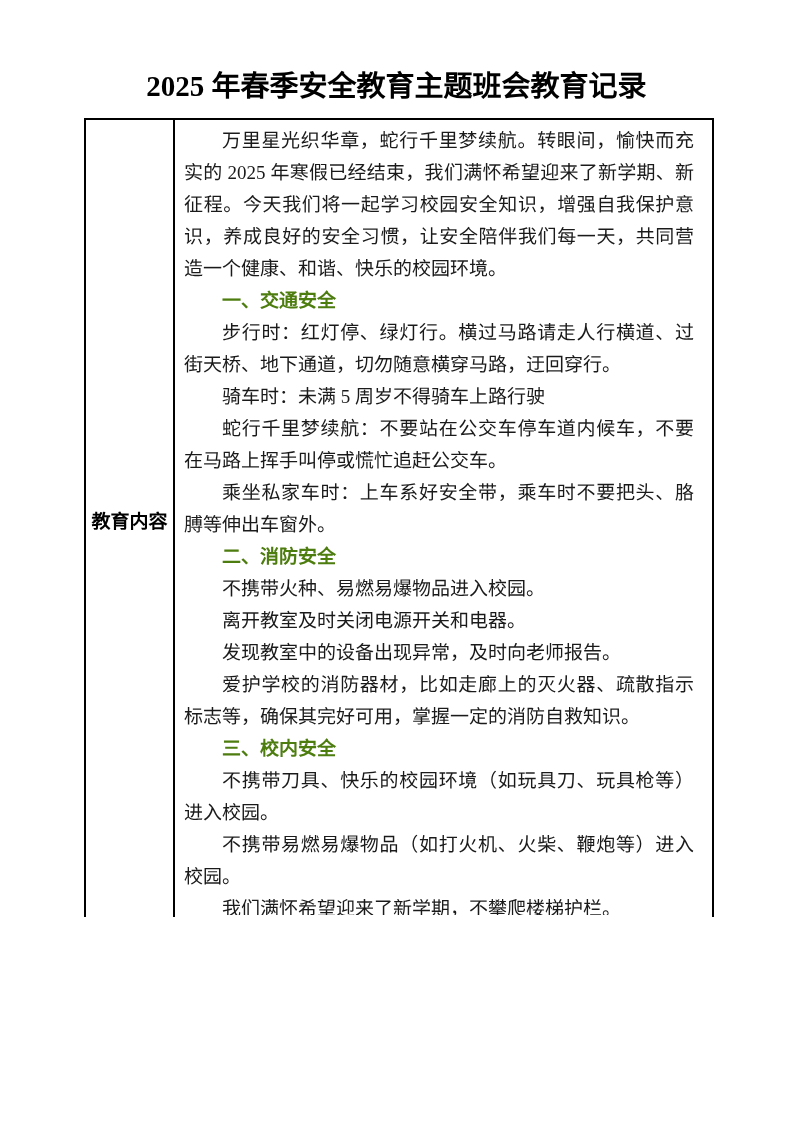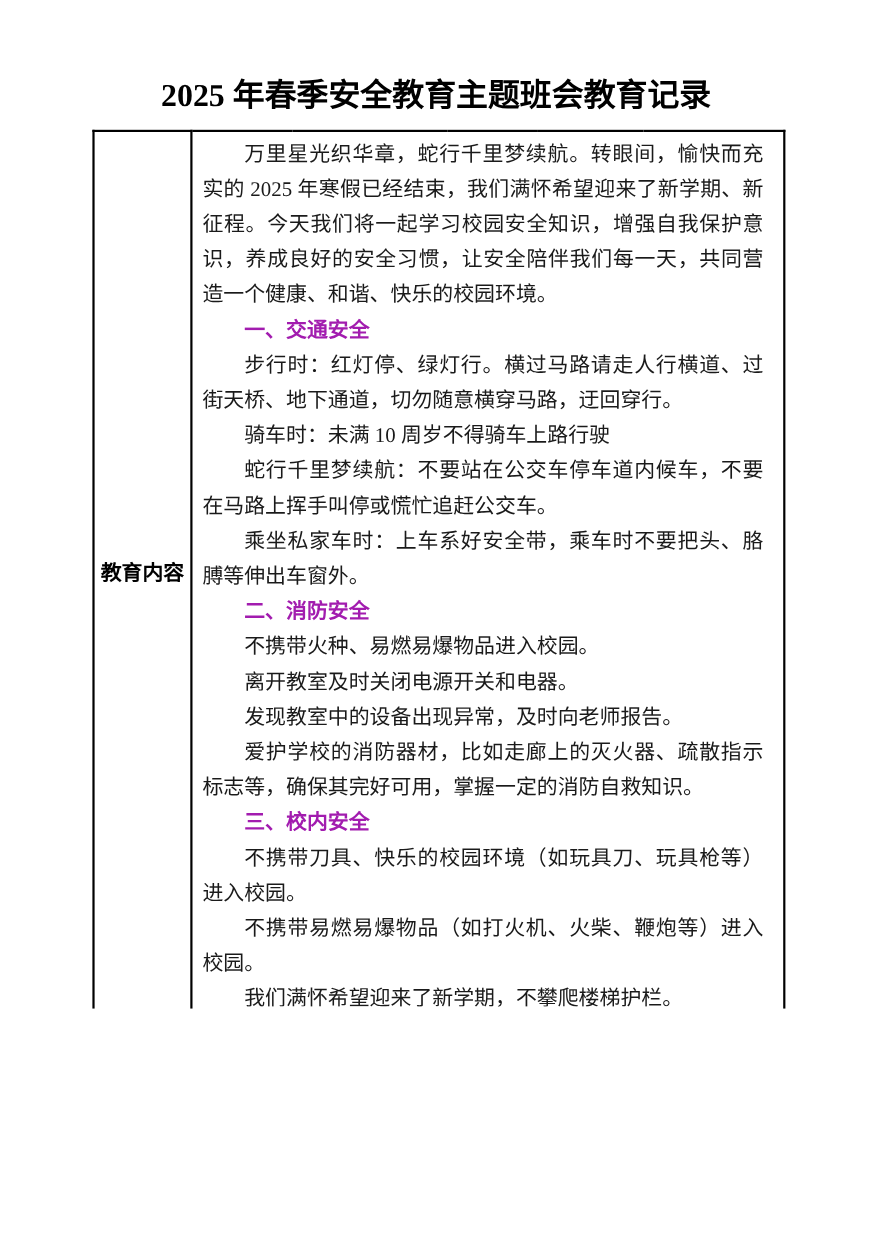--- a/index.html
+++ b/index.html
@@ -66,21 +66,21 @@
     font-size: 19px;
     line-height: 32px;
     text-align: justify;
     color: #1a1a1a;
   }
   .para {
     text-indent: 2em;
   }
   .para.heading {
     font-weight: bold;
-    color: #a21caf;
+    color: #4d7c0f;
     font-family: Liberation Serif, serif;
   }
   .page-footer {
     position: absolute;
     top: 1036px;
     left: 0;
     width: 100%;
     text-align: center;
     font-size: 13px;
     letter-spacing: 2px;
@@ -104,21 +104,21 @@
       <col style="width:128px">
     </colgroup>
     <tbody>
       <tr style="height:800px">
         <td class="label-cell">教育内容</td>
         <td class="content-cell" colspan="5">
           <div class="content-body">
               <div class="para body">万里星光织华章，蛇行千里梦续航。转眼间，愉快而充实的 2025 年寒假已经结束，我们满怀希望迎来了新学期、新征程。今天我们将一起学习校园安全知识，增强自我保护意识，养成良好的安全习惯，让安全陪伴我们每一天，共同营造一个健康、和谐、快乐的校园环境。</div>
               <div class="para heading">一、交通安全</div>
               <div class="para body">步行时：红灯停、绿灯行。横过马路请走人行横道、过街天桥、地下通道，切勿随意横穿马路，迂回穿行。</div>
-              <div class="para body">骑车时：未满 10 周岁不得骑车上路行驶</div>
+              <div class="para body">骑车时：未满 5 周岁不得骑车上路行驶</div>
               <div class="para body">蛇行千里梦续航：不要站在公交车停车道内候车，不要在马路上挥手叫停或慌忙追赶公交车。</div>
               <div class="para body">乘坐私家车时：上车系好安全带，乘车时不要把头、胳膊等伸出车窗外。</div>
               <div class="para heading">二、消防安全</div>
               <div class="para body">不携带火种、易燃易爆物品进入校园。</div>
               <div class="para body">离开教室及时关闭电源开关和电器。</div>
               <div class="para body">发现教室中的设备出现异常，及时向老师报告。</div>
               <div class="para body">爱护学校的消防器材，比如走廊上的灭火器、疏散指示标志等，确保其完好可用，掌握一定的消防自救知识。</div>
               <div class="para heading">三、校内安全</div>
               <div class="para body">不携带刀具、快乐的校园环境（如玩具刀、玩具枪等）进入校园。</div>
               <div class="para body">不携带易燃易爆物品（如打火机、火柴、鞭炮等）进入校园。</div>

